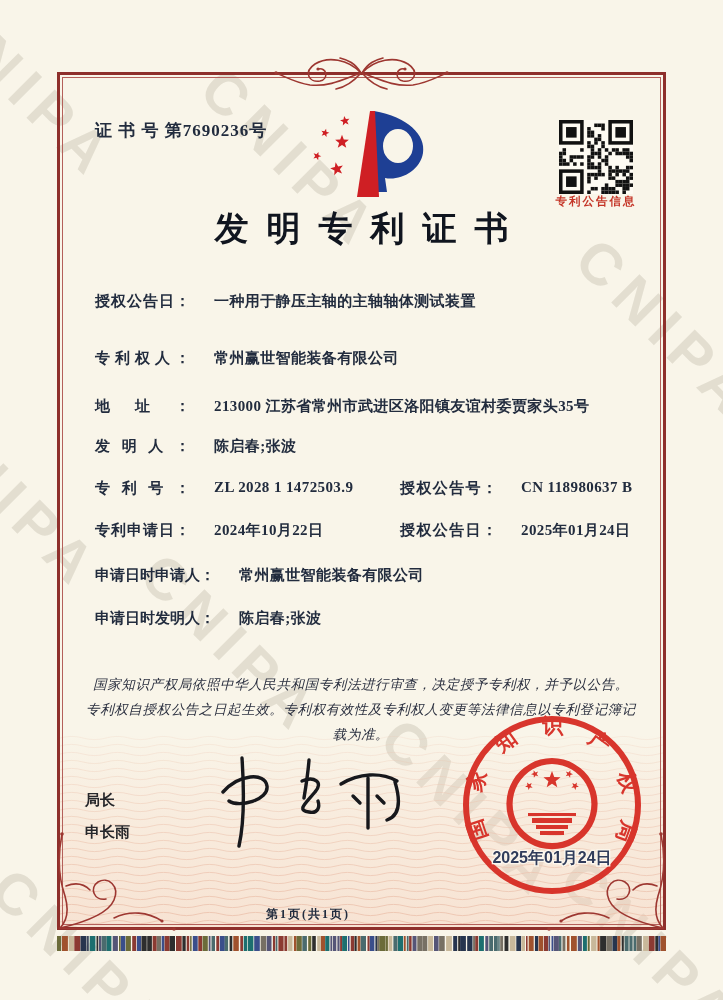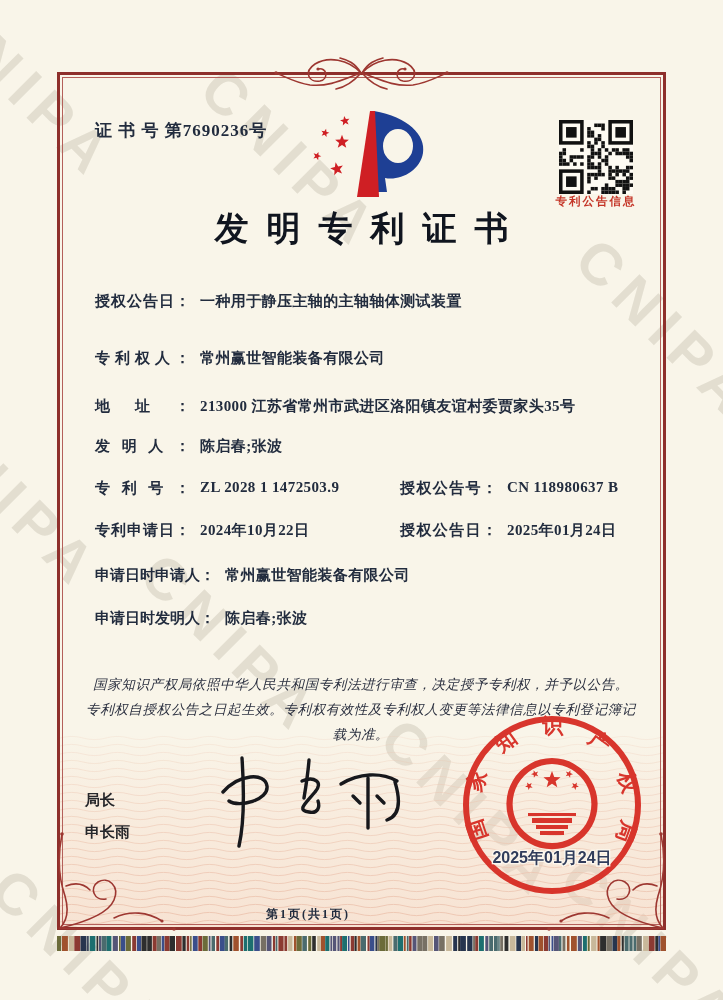--- a/index.html
+++ b/index.html
@@ -68,21 +68,21 @@
   }
   .row{
     position:absolute;left:95px;z-index:4;width:550px;
     font-size:15px;color:var(--text-navy);white-space:nowrap;
   }
   .flabel{
     display:inline-block;width:95px;font-weight:600;
     text-align:justify;text-align-last:justify;vertical-align:top;
   }
   .flabel.auto{width:auto;text-align-last:auto;}
-  .fvalue{margin-left:10px;font-weight:600;letter-spacing:.4px;}
+  .fvalue{margin-left:24px;font-weight:600;letter-spacing:.4px;}
   .fgroup.g2{position:absolute;left:305px;top:0;}
   .fgroup.g2 .flabel{width:97px;}
   #statement{
     left:80px;top:672px;width:562px;z-index:4;
     font-size:13.5px;font-style:italic;font-weight:400;
     color:#2a2f3f;text-align:center;line-height:25px;letter-spacing:.6px;
   }
   #director-block{
     left:85px;top:784px;z-index:4;
     font-family:"Liberation Sans","DejaVu Sans",sans-serif;

